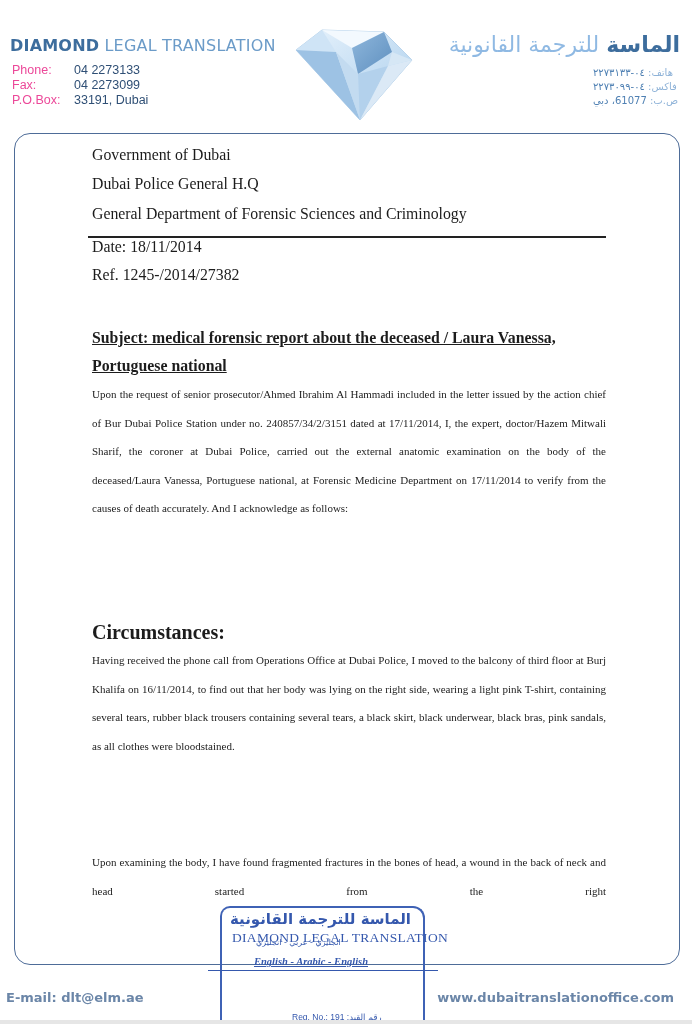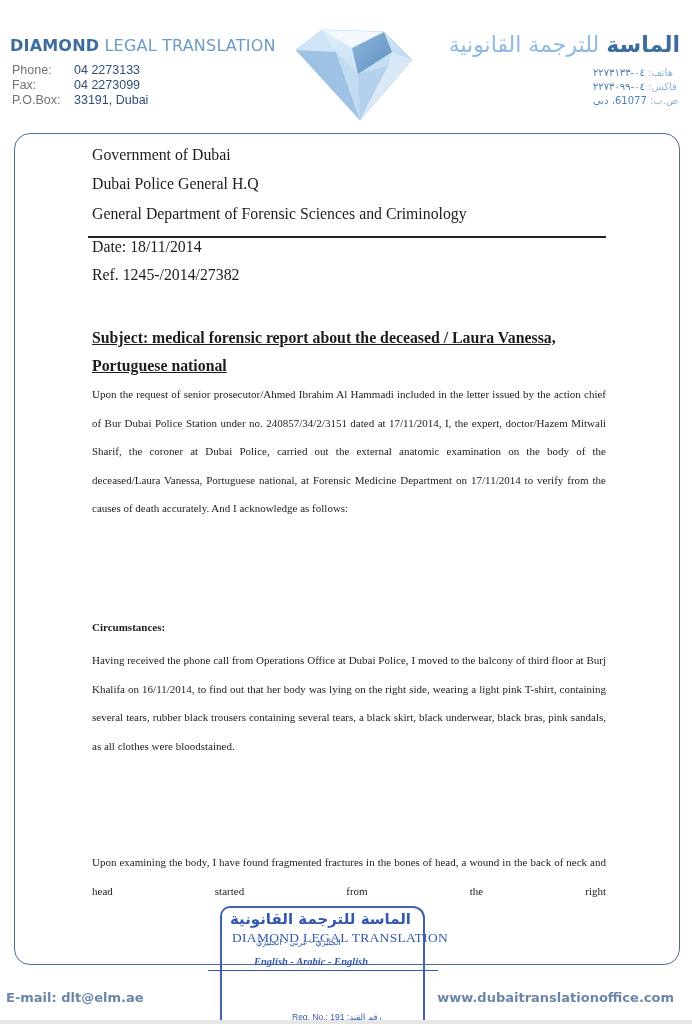--- a/index.html
+++ b/index.html
@@ -8,45 +8,45 @@
       font-family: "Liberation Serif", "DejaVu Serif", serif; color: #1c1c1c;
     }
     .abs { position: absolute; }
 
     
     .brand { left: 10px; top: 36px; font-family: "DejaVu Sans", "Liberation Sans", sans-serif; font-size: 16px; letter-spacing: 0.2px; color: #4a7aa8; white-space: nowrap; }
     .brand .b1 { font-weight: bold; color: #3d6d9d; }
     .brand .b2 { font-weight: normal; color: #6b9bc8; }
     .contact { left: 12px; top: 63px; font-family: "Liberation Sans", sans-serif; font-size: 12.5px; line-height: 15px; }
     .contact .row { display: flex; }
-    .contact .lbl { width: 62px; color: #737373; }
+    .contact .lbl { width: 62px; color: #ec4899; }
     .contact .val { color: #2f4f75; }
 
     .diamond { left: 292px; top: 22px; width: 122px; height: 100px; }
 
     .ar-brand { right: 12px; top: 32px; font-family: "DejaVu Sans", sans-serif; font-size: 22px; direction: rtl; white-space: nowrap; }
     .ar-brand .a1 { color: #3d6d9d; font-weight: bold; }
     .ar-brand .a2 { color: #8fb9e3; }
     .ar-contact { right: 14px; top: 66px; font-family: "DejaVu Sans", sans-serif; font-size: 10px; line-height: 14px; direction: rtl; text-align: left; color: #4f80b3; }
     .ar-contact .lbl { color: #8fb3d8; }
 
     
     .frame { left: 14px; top: 133px; width: 666px; height: 832px; border: 1.5px solid #4e6c98; border-radius: 16px; box-sizing: border-box; }
     .head-line { position: absolute; left: 92px; white-space: nowrap; font-size: 15.8px; }
     .rule { left: 88px; top: 236px; width: 518px; height: 2px; background: #222; }
     .subject { left: 92px; top: 324px; width: 514px; font-weight: bold; text-decoration: underline; font-size: 15.8px; line-height: 28px; }
     .para { position: absolute; left: 92px; width: 514px; text-align: justify; line-height: 28.5px; font-size: 11px; text-align-last: auto; }
-    .section-title { left: 92px; top: 621px; font-weight: bold; font-size: 11px; }
+    .section-title { left: 92px; top: 621px; font-weight: bold; font-size: 20px; }
 
     
     .stamp { left: 220px; top: 906px; width: 205px; height: 118px; border: 2px solid #3f62b5; border-radius: 10px 12px 0 0; border-bottom: none; color: #3558ad; font-family: "Liberation Serif", serif; box-sizing: border-box; }
     .stamp .s-ar { position: absolute; right: 12px; top: 2px; font-size: 15px; font-weight: bold; direction: rtl; font-family: "DejaVu Sans", sans-serif; white-space: nowrap; }
     .stamp .s-en { position: absolute; left: 10px; top: 22px; font-size: 13.5px; letter-spacing: 0.3px; white-space: nowrap; }
     .stamp .s-ar2 { position: absolute; left: 34px; top: 30px; font-size: 8px; direction: rtl; font-family: "DejaVu Sans", sans-serif; }
-    .stamp .s-lang { position: absolute; left: 32px; top: 48px; font-size: 10.5px; font-style: italic; font-weight: bold; }
+    .stamp .s-lang { position: absolute; left: 32px; top: 48px; font-size: 10.5px; font-style: italic; font-weight: bold; text-decoration: underline; }
     .stamp .s-line { position: absolute; left: -14px; top: 62px; width: 230px; height: 1px; background: #3558ad; }
     .stamp .s-small { position: absolute; left: 6px; top: 64px; font-family: "Liberation Sans", sans-serif; font-size: 9px; line-height: 10px; }
     .stamp .s-small-ar { position: absolute; right: 8px; top: 68px; font-family: "DejaVu Sans", sans-serif; font-size: 7.5px; line-height: 13px; direction: rtl; text-align: right; }
     .stamp .s-reg { position: absolute; left: 70px; top: 104px; font-family: "Liberation Sans", sans-serif; font-size: 8.5px; }
 
     
     .email { left: 6px; top: 990px; font-family: "DejaVu Sans", sans-serif; font-weight: bold; font-size: 13px; color: #6b86a8; }
     .website { right: 18px; top: 990px; font-family: "DejaVu Sans", sans-serif; font-weight: bold; font-size: 13px; color: #6b86a8; }
     .bottom-bar { left: 0; top: 1020px; width: 692px; height: 4px; background: #e6e6e6; }
   </style>

